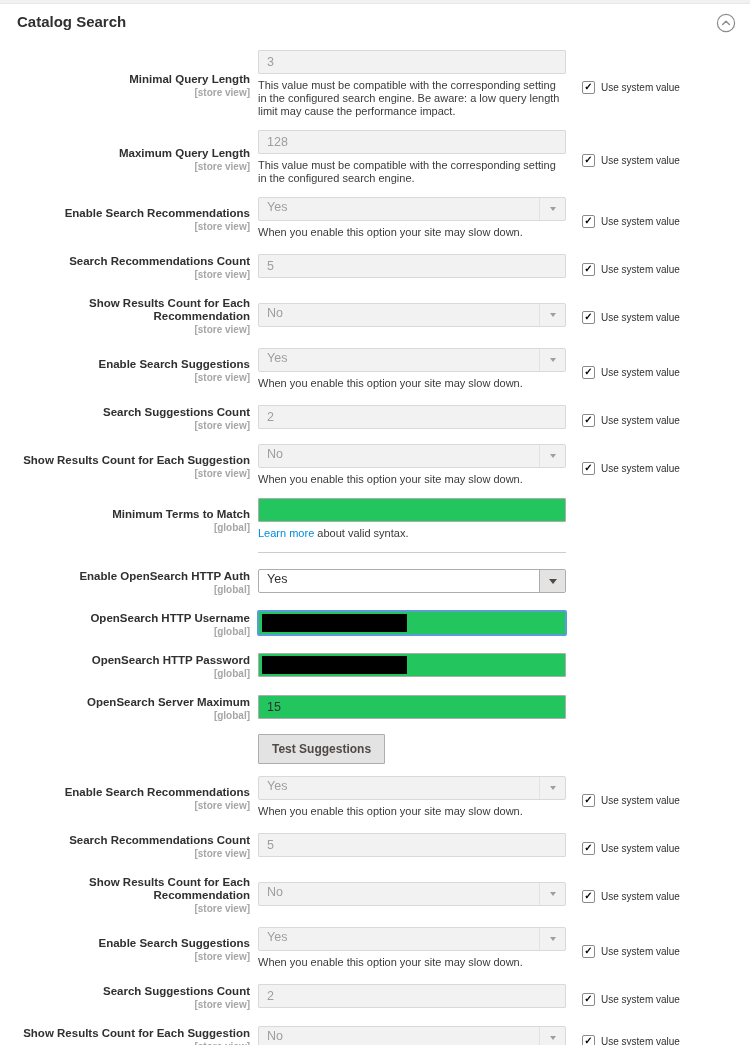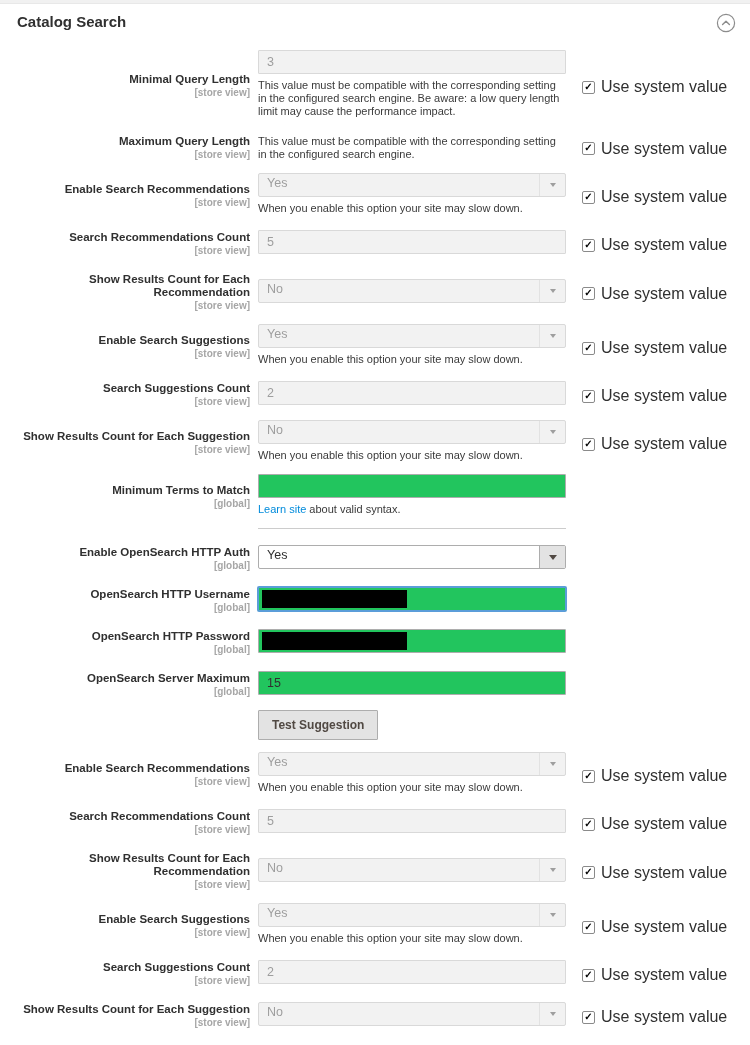--- a/index.html
+++ b/index.html
@@ -63,21 +63,21 @@
     padding:7px 13px; cursor:pointer; border-radius:1px;
   }
 
   .checkbox {
     width:13px; height:13px; flex:none;
     border:1px solid #8a8a8a; border-radius:2px; background:#fff;
     display:inline-flex; align-items:center; justify-content:center;
     font-size:10px; line-height:1; color:#000; cursor:pointer;
   }
   .checkbox::after { content:"\2713"; font-weight:bold; margin-top:-1px; }
-  .usv-label { margin-left:6px; font-size:16px; color:#303030; white-space:nowrap; }
+  .usv-label { margin-left:6px; font-size:10px; color:#303030; white-space:nowrap; }
 </style>
 </head>
 <body>
 
 <div class="top-strip"></div>
 
 <div class="page">
   <div class="section-header">
     <h2 class="section-title">Catalog Search</h2>
     <button class="collapse-btn" type="button">
@@ -101,20 +101,21 @@
           <span class="checkbox" role="checkbox" aria-checked="true"></span>
           <span class="usv-label">Use system value</span>
         </div>
       </div>
       <div class="row">
         <div class="label-col">
           <label class="field-label">Maximum Query Length</label>
           <span class="field-scope">[store view]</span>
         </div>
         <div class="field-col">
+          <div class="input-wrap"><input type="text" class="text-input is-disabled" disabled="" value="128" style=""></div>
           <p class="note">This value must be compatible with the corresponding setting in the configured search engine.</p>
         </div>
         <div class="usv-col">
           <span class="checkbox" role="checkbox" aria-checked="true"></span>
           <span class="usv-label">Use system value</span>
         </div>
       </div>
       <div class="row">
         <div class="label-col">
           <label class="field-label">Enable Search Recommendations</label>
@@ -216,21 +217,21 @@
           <span class="usv-label">Use system value</span>
         </div>
       </div>
       <div class="row">
         <div class="label-col">
           <label class="field-label">Minimum Terms to Match</label>
           <span class="field-scope">[global]</span>
         </div>
         <div class="field-col">
           <div class="input-wrap"><input type="text" class="text-input" value="" style=""></div>
-          <p class="note"><a href="#">Learn site</a><span> about valid syntax.</span></p>
+          <p class="note"><a href="#">Learn more</a><span> about valid syntax.</span></p>
         </div>
       </div>
       <div class="divider"></div>
       <div class="row">
         <div class="label-col">
           <label class="field-label">Enable OpenSearch HTTP Auth</label>
           <span class="field-scope">[global]</span>
         </div>
         <div class="field-col">
           <div class="select">
@@ -263,21 +264,21 @@
         <div class="label-col">
           <label class="field-label">OpenSearch Server Maximum</label>
           <span class="field-scope">[global]</span>
         </div>
         <div class="field-col">
           <div class="input-wrap"><input type="text" class="text-input" value="15" style=""></div>
         </div>
       </div>
       <div class="row">
         <div class="label-col"></div>
-        <div class="field-col"><button type="button" class="btn-secondary">Test Suggestion</button></div>
+        <div class="field-col"><button type="button" class="btn-secondary">Test Suggestions</button></div>
       </div>
       <div class="row">
         <div class="label-col">
           <label class="field-label">Enable Search Recommendations</label>
           <span class="field-scope">[store view]</span>
         </div>
         <div class="field-col">
           <div class="select is-disabled">
             <span class="value">Yes</span>
             <span class="arrow">

